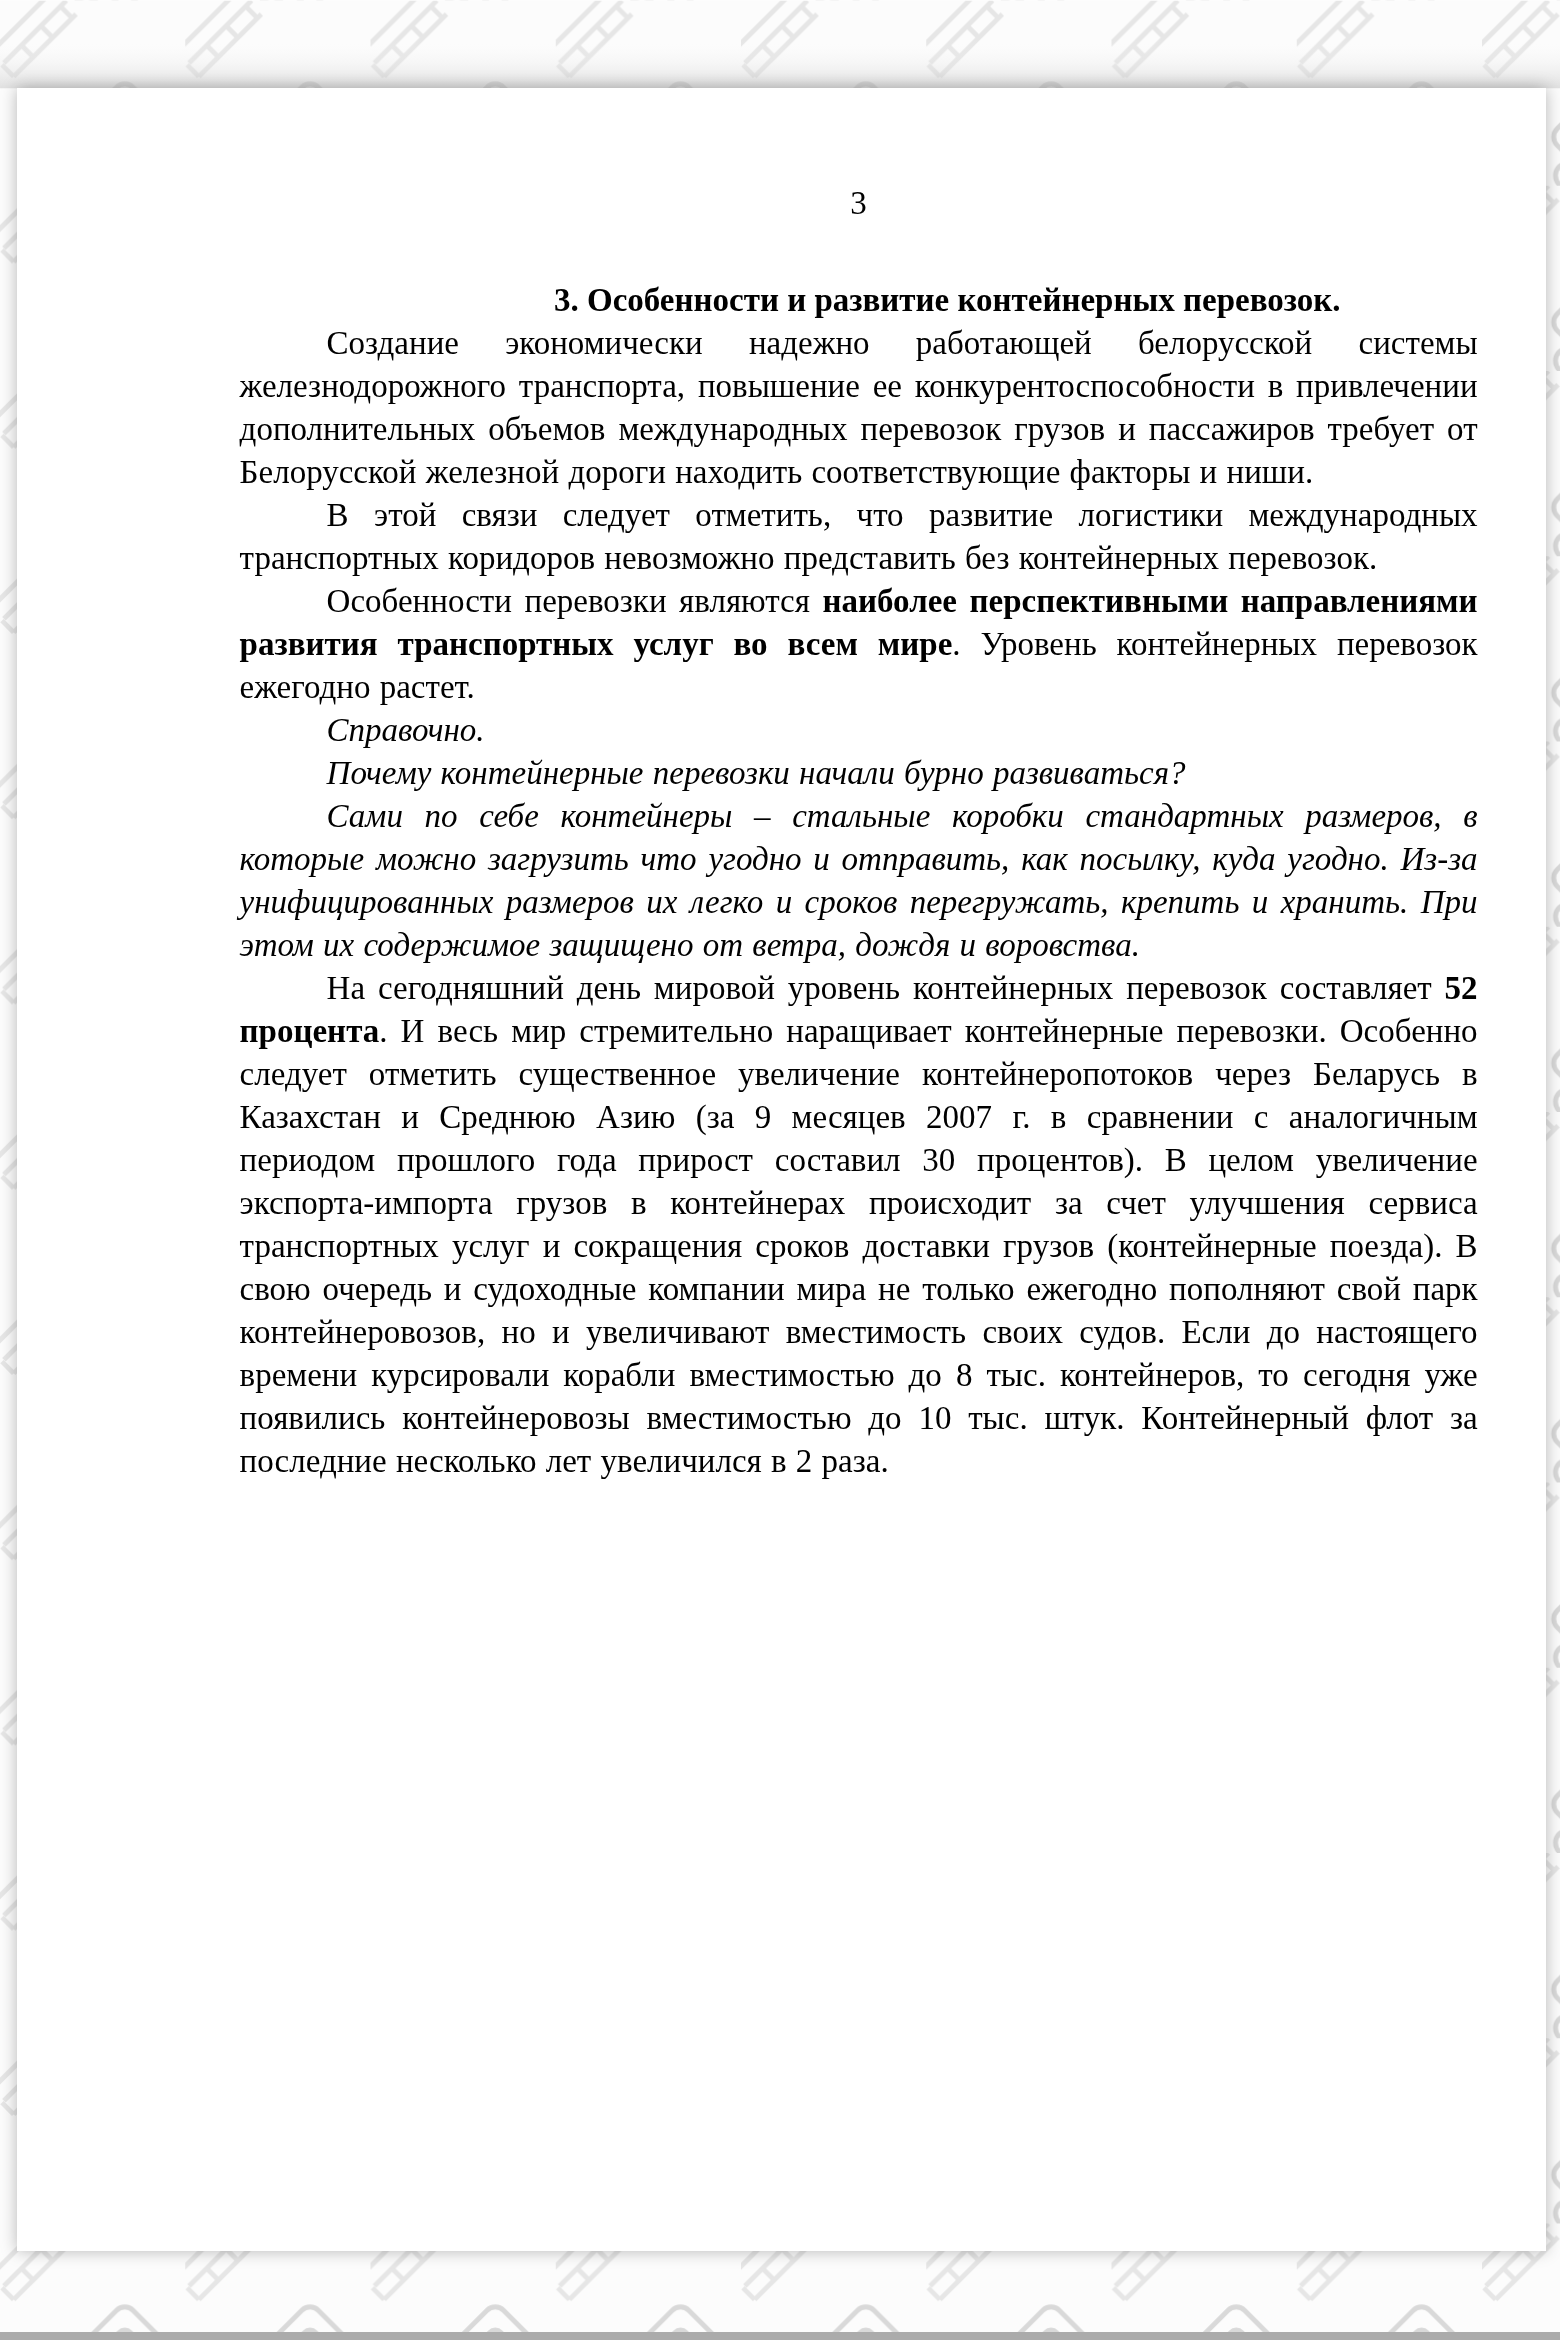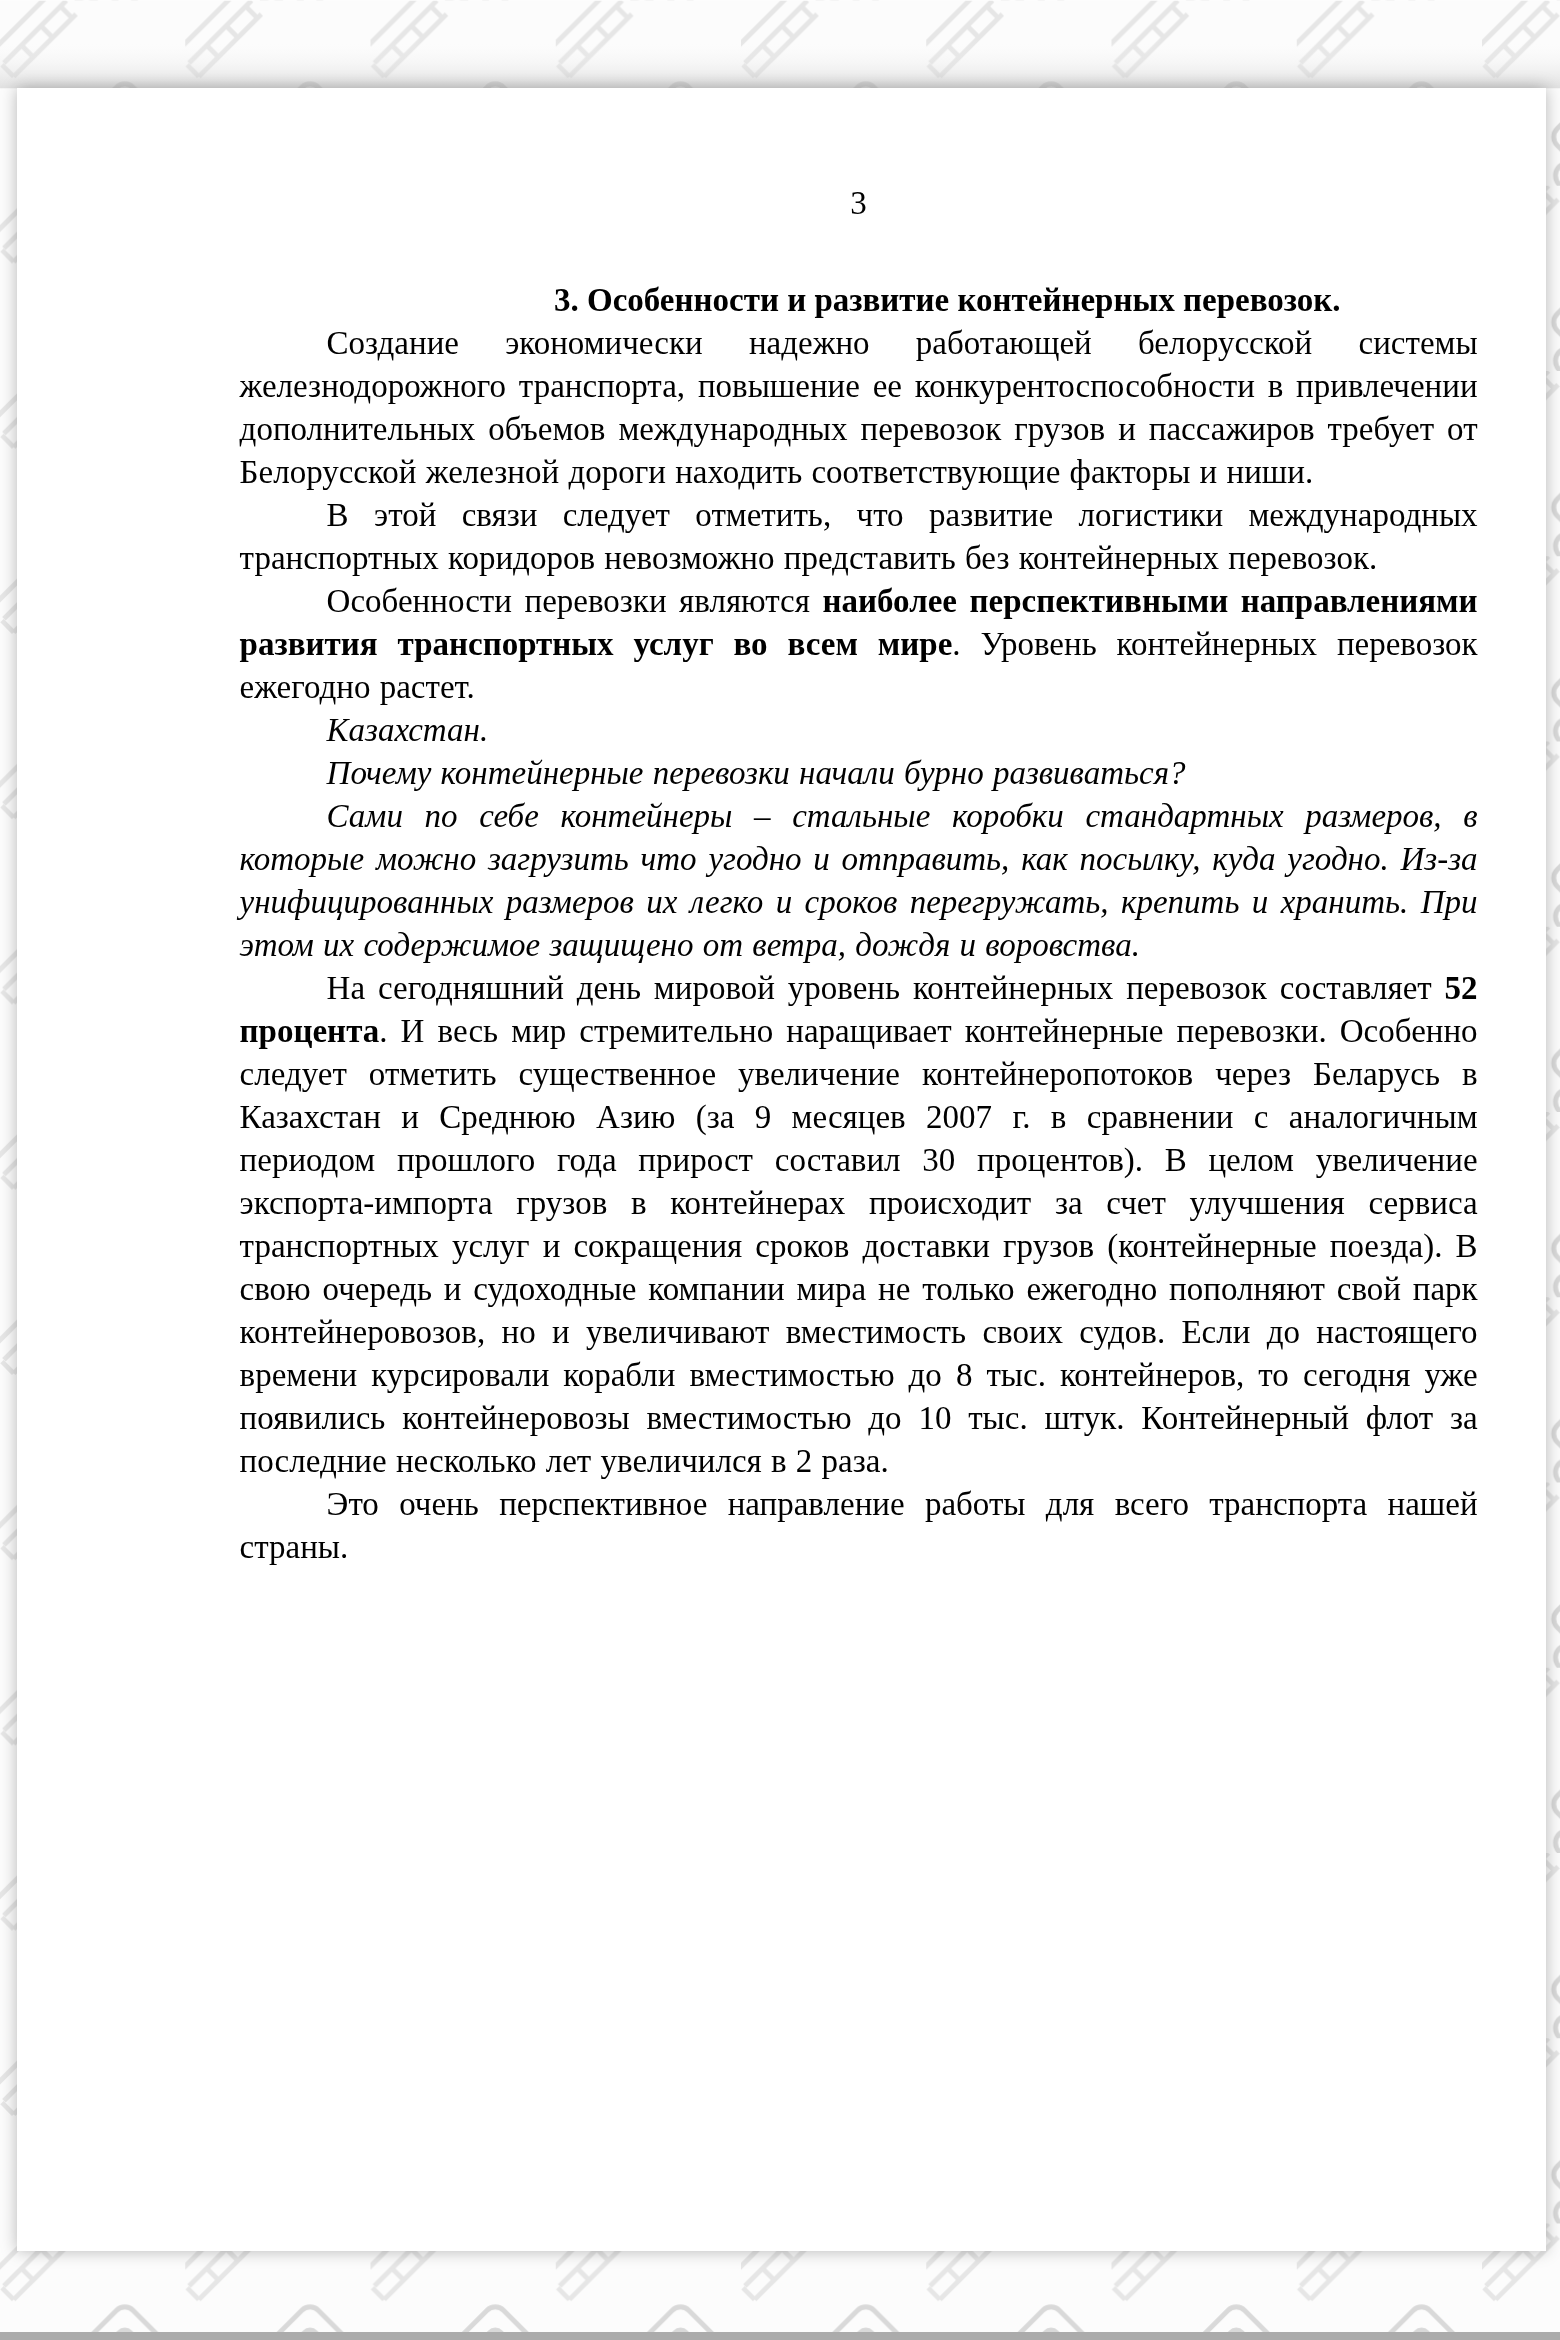--- a/index.html
+++ b/index.html
@@ -113,22 +113,21 @@
   <rect x="0" y="40" width="1600" height="50" fill="url(#edgeshade)"></rect>
 </svg>
 
 <div class="page">
   <div class="page-number">3</div>
   <h1 class="doc-heading">3. Особенности и развитие контейнерных перевозок.</h1>
   <div id="doc-body">
       <p class="para"><span>Создание экономически надежно работающей белорусской системы железнодорожного транспорта, повышение ее конкурентоспособности в привлечении дополнительных объемов международных перевозок грузов и пассажиров требует от Белорусской железной дороги находить соответствующие факторы и ниши.</span></p>
       <p class="para"><span>В этой связи следует отметить, что развитие логистики международных транспортных коридоров невозможно представить без контейнерных перевозок.</span></p>
       <p class="para"><span>Особенности перевозки являются </span><span class="seg-bold">наиболее перспективными направлениями развития транспортных услуг во всем мире</span><span>. Уровень контейнерных перевозок ежегодно растет.</span></p>
-      <p class="para italic"><span>Казахстан.</span></p>
+      <p class="para italic"><span>Справочно.</span></p>
       <p class="para italic"><span>Почему контейнерные перевозки начали бурно развиваться?</span></p>
       <p class="para italic"><span>Сами по себе контейнеры – стальные коробки стандартных размеров, в которые можно загрузить что угодно и отправить, как посылку, куда угодно. Из-за унифицированных размеров их легко и сроков перегружать, крепить и хранить. При этом их содержимое защищено от ветра, дождя и воровства.</span></p>
       <p class="para"><span>На сегодняшний день мировой уровень контейнерных перевозок составляет </span><span class="seg-bold">52 процента</span><span>. И весь мир стремительно наращивает контейнерные перевозки. Особенно следует отметить существенное увеличение контейнеропотоков через Беларусь в Казахстан и Среднюю Азию (за 9 месяцев 2007 г. в сравнении с аналогичным периодом прошлого года прирост составил 30 процентов). В целом увеличение экспорта-импорта грузов в контейнерах происходит за счет улучшения сервиса транспортных услуг и сокращения сроков доставки грузов (контейнерные поезда). В свою очередь и судоходные компании мира не только ежегодно пополняют свой парк контейнеровозов, но и увеличивают вместимость своих судов. Если до настоящего времени курсировали корабли вместимостью до 8 тыс. контейнеров, то сегодня уже появились контейнеровозы вместимостью до 10 тыс. штук. Контейнерный флот за последние несколько лет увеличился в 2 раза.</span></p>
-      <p class="para"><span>Это очень перспективное направление работы для всего транспорта нашей страны.</span></p>
     </div>
 </div>
 
 <div class="bottom-strip"></div>
 
 
 </body></html>

